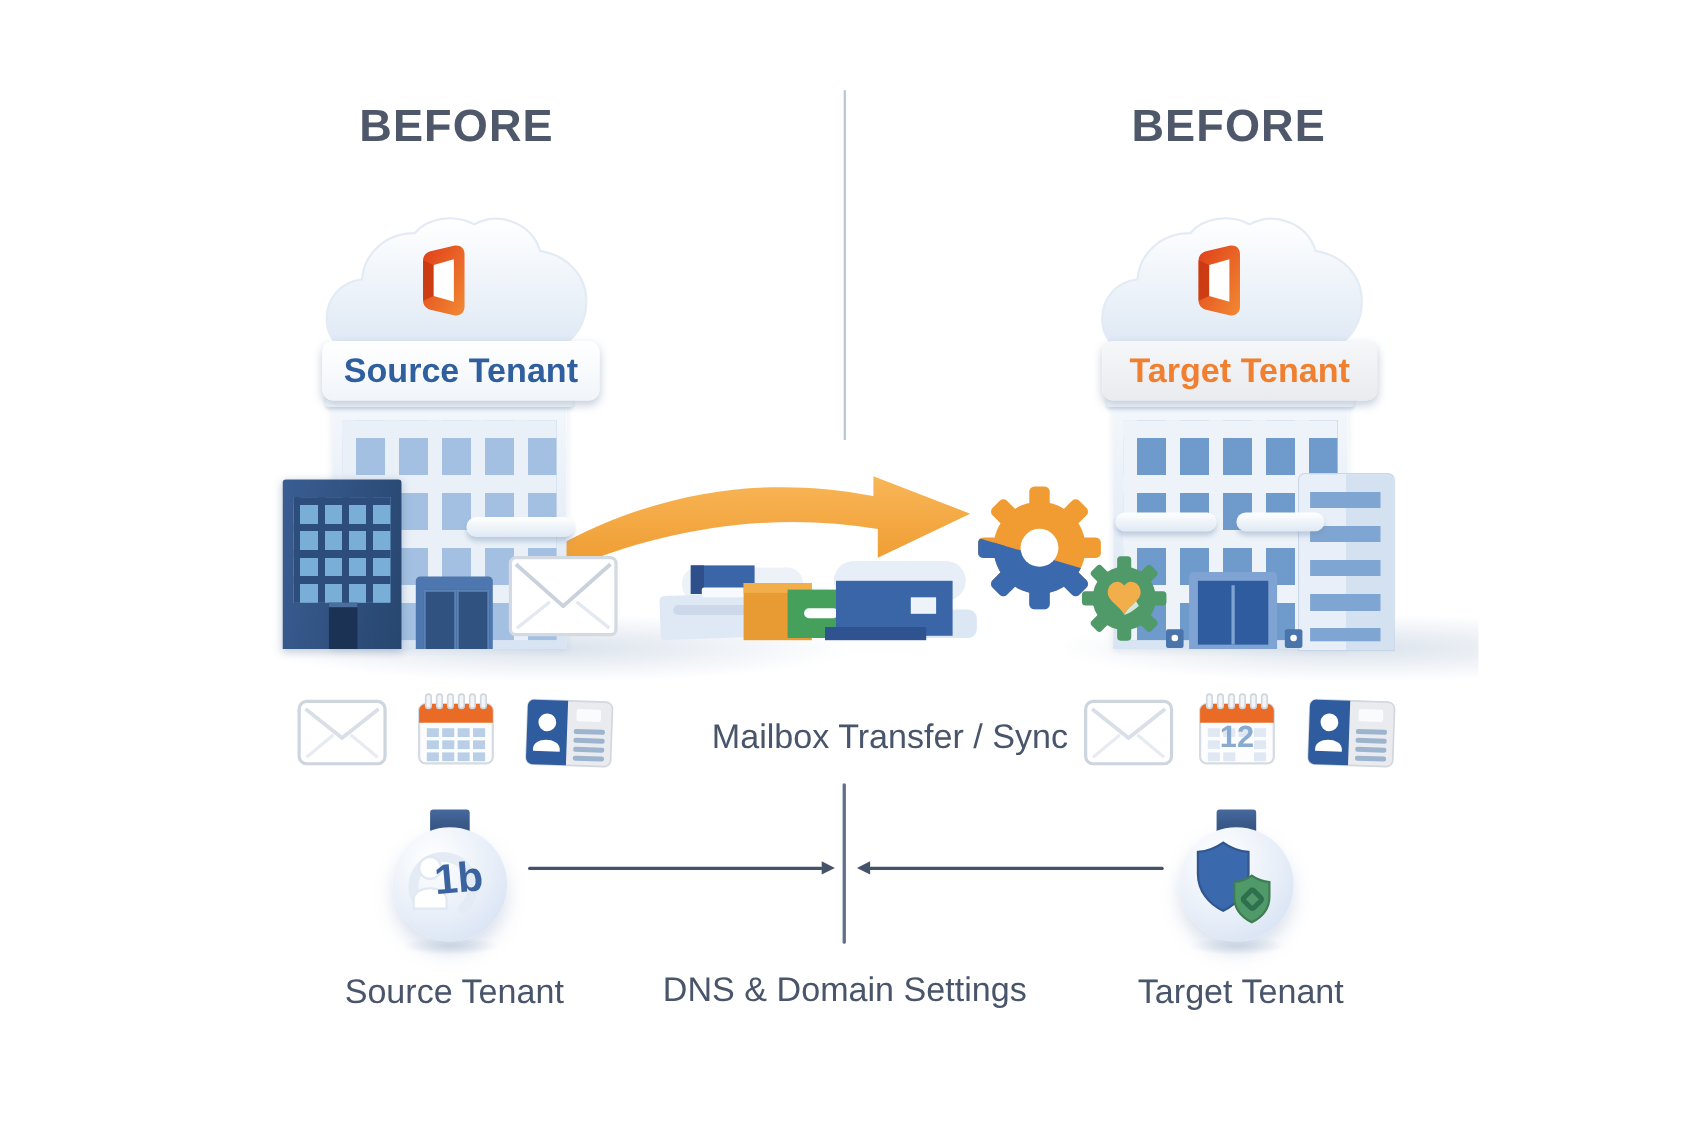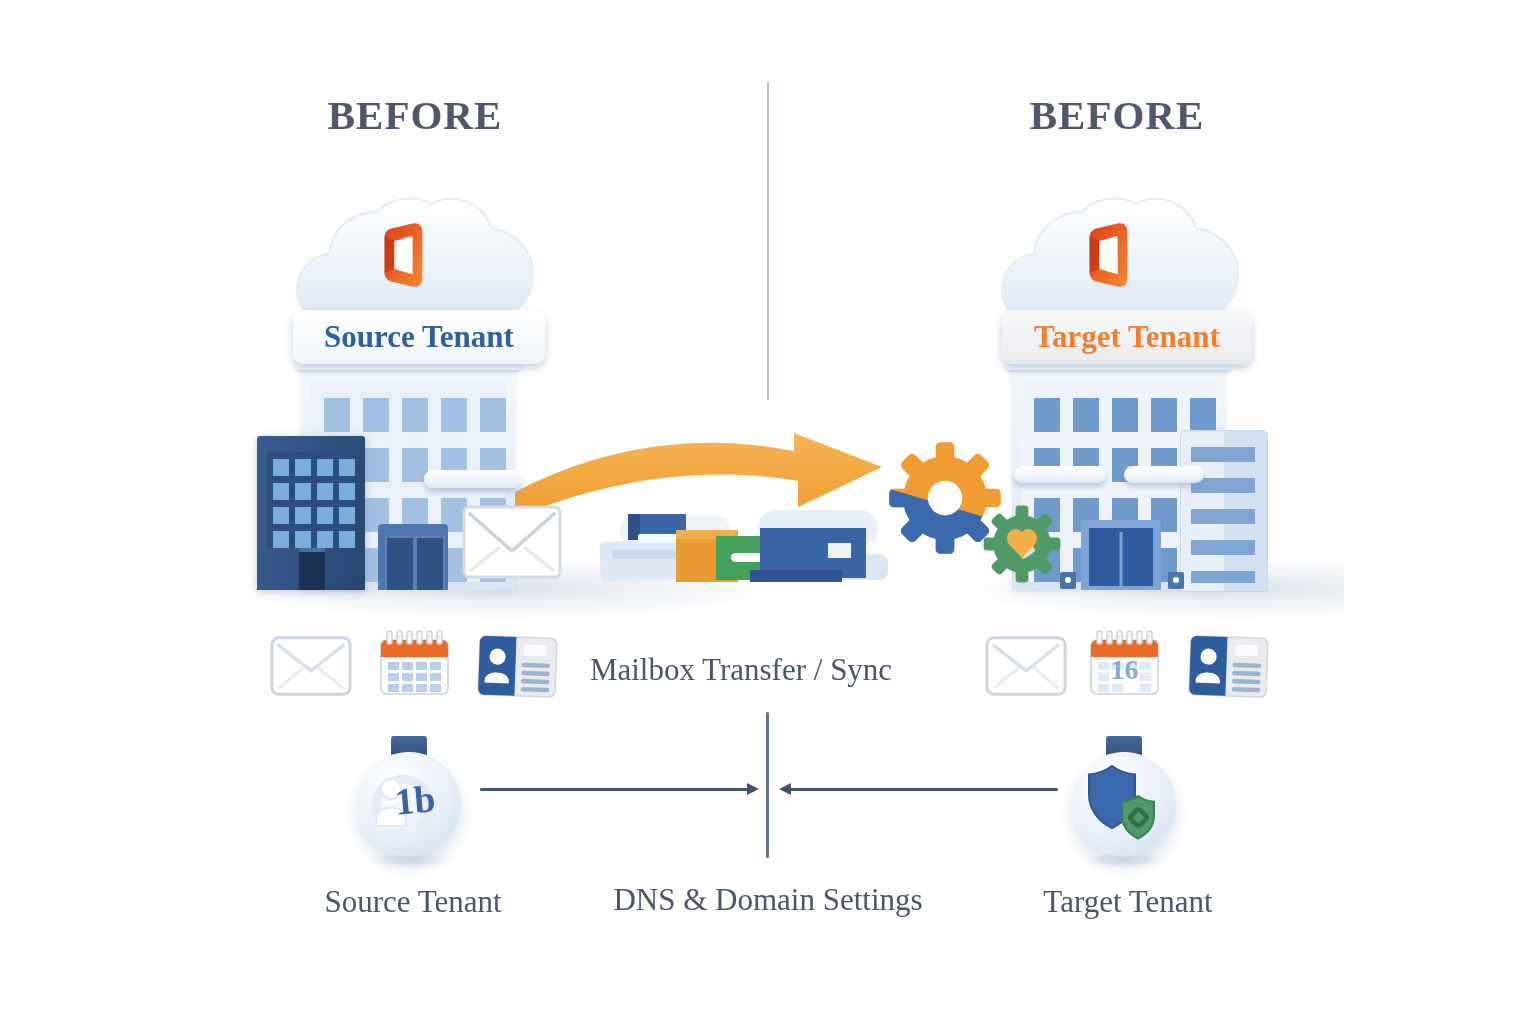--- a/index.html
+++ b/index.html
@@ -1,17 +1,17 @@
 <!DOCTYPE html>
 <html><head>
 <meta charset="utf-8">
 <style>
   html,body{margin:0;padding:0;background:#fff;}
   .stage{position:relative;width:1344px;height:1024px;background:#ffffff;overflow:hidden;
-         font-family:Liberation Serif, serif;color:#49556a;}
+         font-family:Liberation Sans, sans-serif;color:#49556a;}
   .abs{position:absolute;}
 
   
   .heading{font-size:41px;font-weight:bold;letter-spacing:1px;color:#4e586a;text-align:center;}
 
   
   .vdiv-top{width:2px;background:#b9c4d3;}
   .vdiv-bottom{width:3px;background:#5f7087;border-radius:2px;}
   .connector{height:3px;background:#45536a;border-radius:2px;}
   .connector.to-right::after{content:"";position:absolute;right:-11px;top:-5px;
@@ -275,21 +275,21 @@
       <rect x="46" y="10" width="22" height="11" rx="2" fill="#fafbfc"></rect>
       <g fill="#9db4cf">
         <rect x="44" y="28" width="28" height="4.5" rx="2"></rect>
           <rect x="44" y="36" width="28" height="4.5" rx="2"></rect>
         <rect x="44" y="44" width="28" height="4.5" rx="2"></rect>
           <rect x="44" y="52" width="28" height="4.5" rx="2"></rect>
       </g>
     </svg>
   </div>
 
-  <div class="abs transfer-label" style="left:541px;top:652px;width:400px;">Mailbox Transfer / Sync</div>
+  <div class="abs transfer-label" style="left:571px;top:652px;width:400px;text-align:right;">Mailbox Transfer / Sync</div>
 
   <div class="abs row-icon" style="left:985px;top:635px;width:82px;height:62px;">
     <svg width="82" height="62" viewBox="0 0 84 62">
       <rect x="2" y="2" width="80" height="58" rx="7" fill="#ffffff" stroke="#cdd5de" stroke-width="3"></rect>
       <path d="M8,9 L42,36 L76,9" fill="none" stroke="#d8dfe7" stroke-width="3.5" stroke-linejoin="round"></path>
       <path d="M9,54 L34,33 M75,54 L50,33" fill="none" stroke="#e7ecf2" stroke-width="3"></path>
     </svg>
   </div>
   <div class="abs row-icon" style="left:1088px;top:630px;width:73px;height:67px;">
     <svg width="73" height="67" viewBox="0 0 73 67">
@@ -306,21 +306,21 @@
           <rect x="24" y="32" width="11" height="8"></rect>
           <rect x="38" y="32" width="11" height="8"></rect>
           <rect x="52" y="32" width="11" height="8"></rect>
         <rect x="10" y="43" width="11" height="8"></rect>
           <rect x="52" y="43" width="11" height="8"></rect>
         <rect x="10" y="54" width="11" height="8"></rect>
           <rect x="24" y="54" width="11" height="8"></rect>
           <rect x="52" y="54" width="11" height="8"></rect>
       </g>
     </svg>
-    <div class="cal-day">16</div>
+    <div class="cal-day">12</div>
   </div>
   <div class="abs row-icon" style="left:1188px;top:634px;width:81px;height:65px;transform:rotate(2deg);">
     <svg width="81" height="65" viewBox="0 0 80 64">
       <rect x="2" y="3" width="76" height="58" rx="6" fill="#e9ebef" stroke="#d2d7dd" stroke-width="1.5"></rect>
       <path d="M2,9 C2,5.7 4.7,3 8,3 L38,3 L38,61 L8,61 C4.7,61 2,58.3 2,55 Z" fill="#2e5c9e"></path>
       <circle cx="20" cy="23" r="8" fill="#ffffff"></circle>
       <path d="M8,47 C8,36 32,36 32,47 L32,49 L8,49 Z" fill="#ffffff"></path>
       <rect x="46" y="10" width="22" height="11" rx="2" fill="#fafbfc"></rect>
       <g fill="#9db4cf">
         <rect x="44" y="28" width="28" height="4.5" rx="2"></rect>

